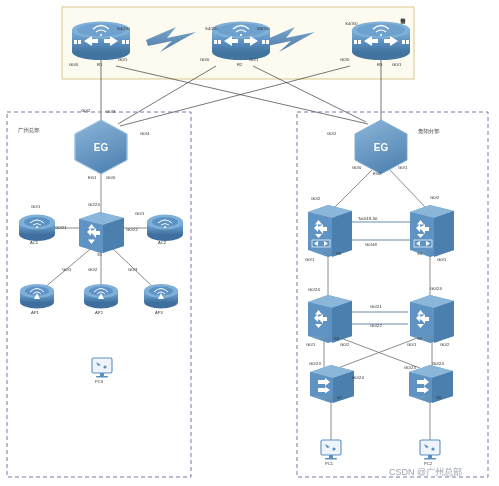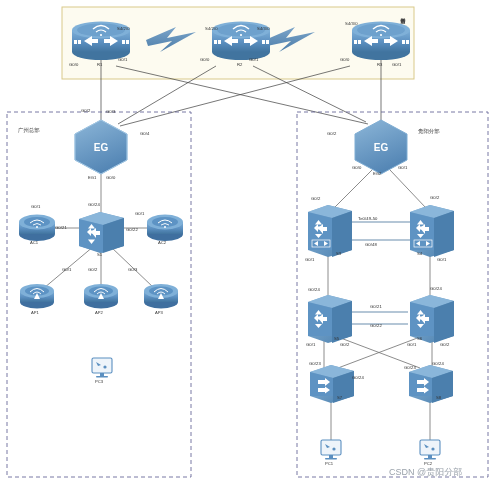--- a/index.html
+++ b/index.html
@@ -385,15 +385,15 @@
 <div class="lbl" style="left:309px;top:362px;">G0/23</div>
 <div class="lbl" style="left:352px;top:376px;">G0/24</div>
 <div class="lbl" style="left:404px;top:366px;">G0/23</div>
 <div class="lbl" style="left:432px;top:362px;">G0/24</div>
 <div class="devname" style="left:337px;top:396px;">S7</div>
 <div class="devname" style="left:436px;top:396px;">S8</div>
 
 <div class="devname" style="left:325px;top:462px;">PC1</div>
 <div class="devname" style="left:424px;top:462px;">PC2</div>
 
-<div class="wm" style="left:389px;top:466px;">CSDN @贵阳分部</div>
+<div class="wm" style="left:389px;top:466px;">CSDN @广州总部</div>
 
 </div>
 
 </body></html>

